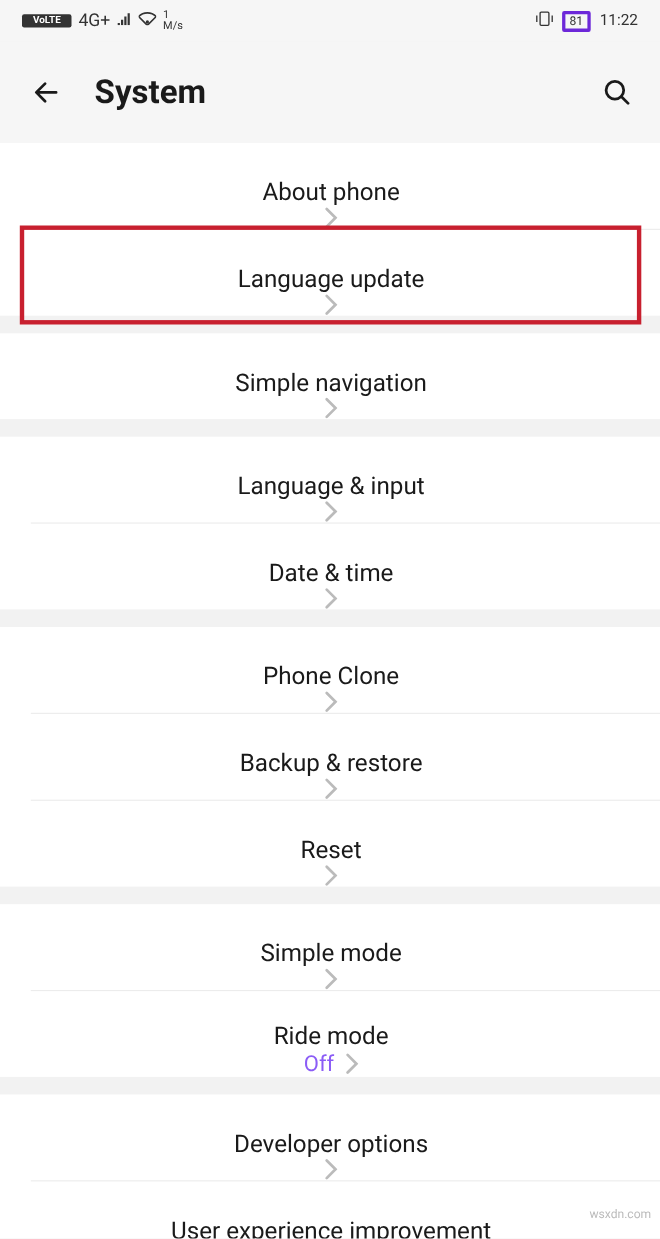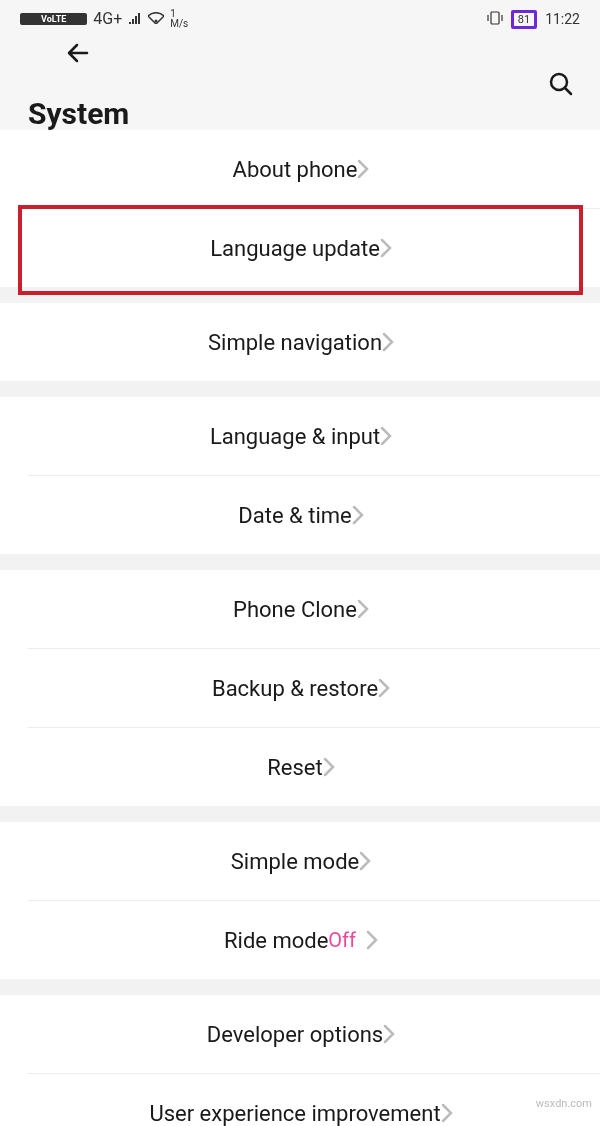--- a/index.html
+++ b/index.html
@@ -27,21 +27,21 @@
     }
     .status-left {
       display: flex;
       align-items: center;
       gap: 6px;
     }
     .volte-badge {
       background: #333;
       color: #fff;
       font-size: 9px;
-      padding: 1px 21px;
+      padding: 1px 10px;
       border-radius: 2px;
       font-weight: bold;
     }
     .signal-text {
       font-size: 16px;
       line-height: 1;
     }
     .speed-text {
       font-size: 10px;
       line-height: 1;
@@ -64,21 +64,20 @@
       height: 92px;
       display: flex;
       align-items: center;
       justify-content: space-between;
       padding: 0 24px 0 28px;
     }
     .header-left {
       display: flex;
       align-items: center;
       gap: 28px;
-      flex-direction: column;
     }
     .back-arrow {
       width: 30px;
       height: 30px;
       display: flex;
       align-items: center;
       justify-content: center;
     }
     .title {
       font-size: 30px;
@@ -92,39 +91,40 @@
       align-items: center;
       justify-content: center;
     }
     .group {
       background: #fff;
       margin-bottom: 16px;
     }
     .row {
       display: flex;
       align-items: center;
-      justify-content: center;
+      justify-content: flex-end;
       padding: 0 26px 0 28px;
       height: 78px;
       cursor: pointer;
       position: relative;
+      flex-direction: column;
     }
     .row-label {
       font-size: 22px;
       color: #1a1a1a;
       font-weight: 400;
     }
     .row-right {
       display: flex;
       align-items: center;
       gap: 10px;
     }
     .row-value {
       font-size: 20px;
-      color: #ec4899;
+      color: #8b5cf6;
     }
     .chevron {
       color: #bbb;
       display: flex;
       align-items: center;
     }
     .divider {
       height: 1px;
       background: #ececec;
       margin-left: 28px;

